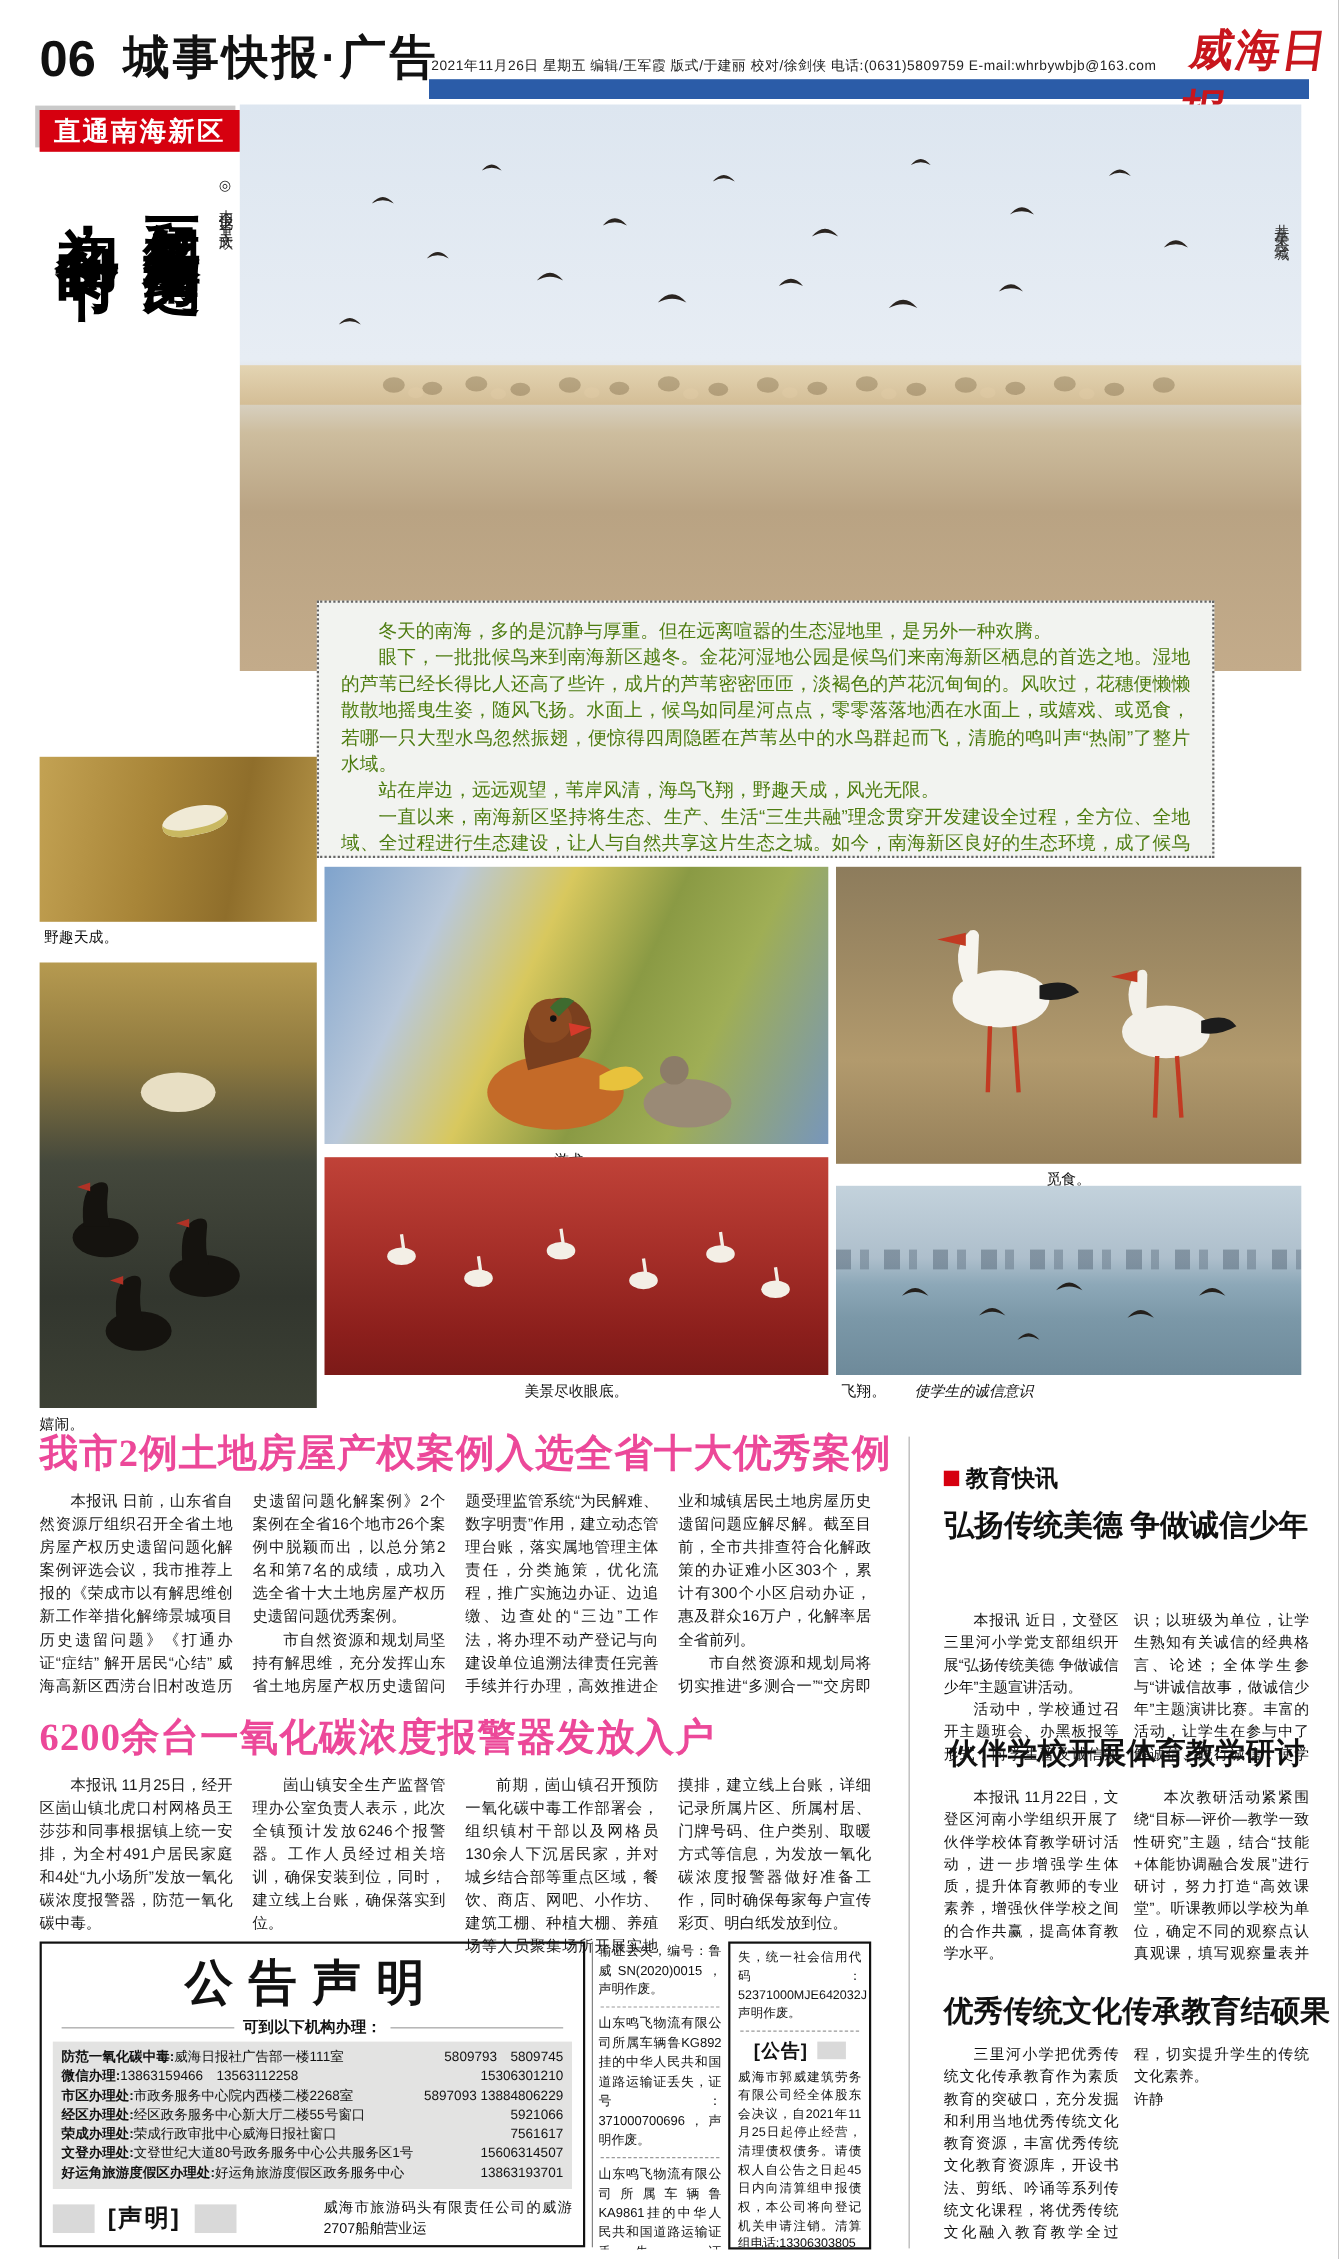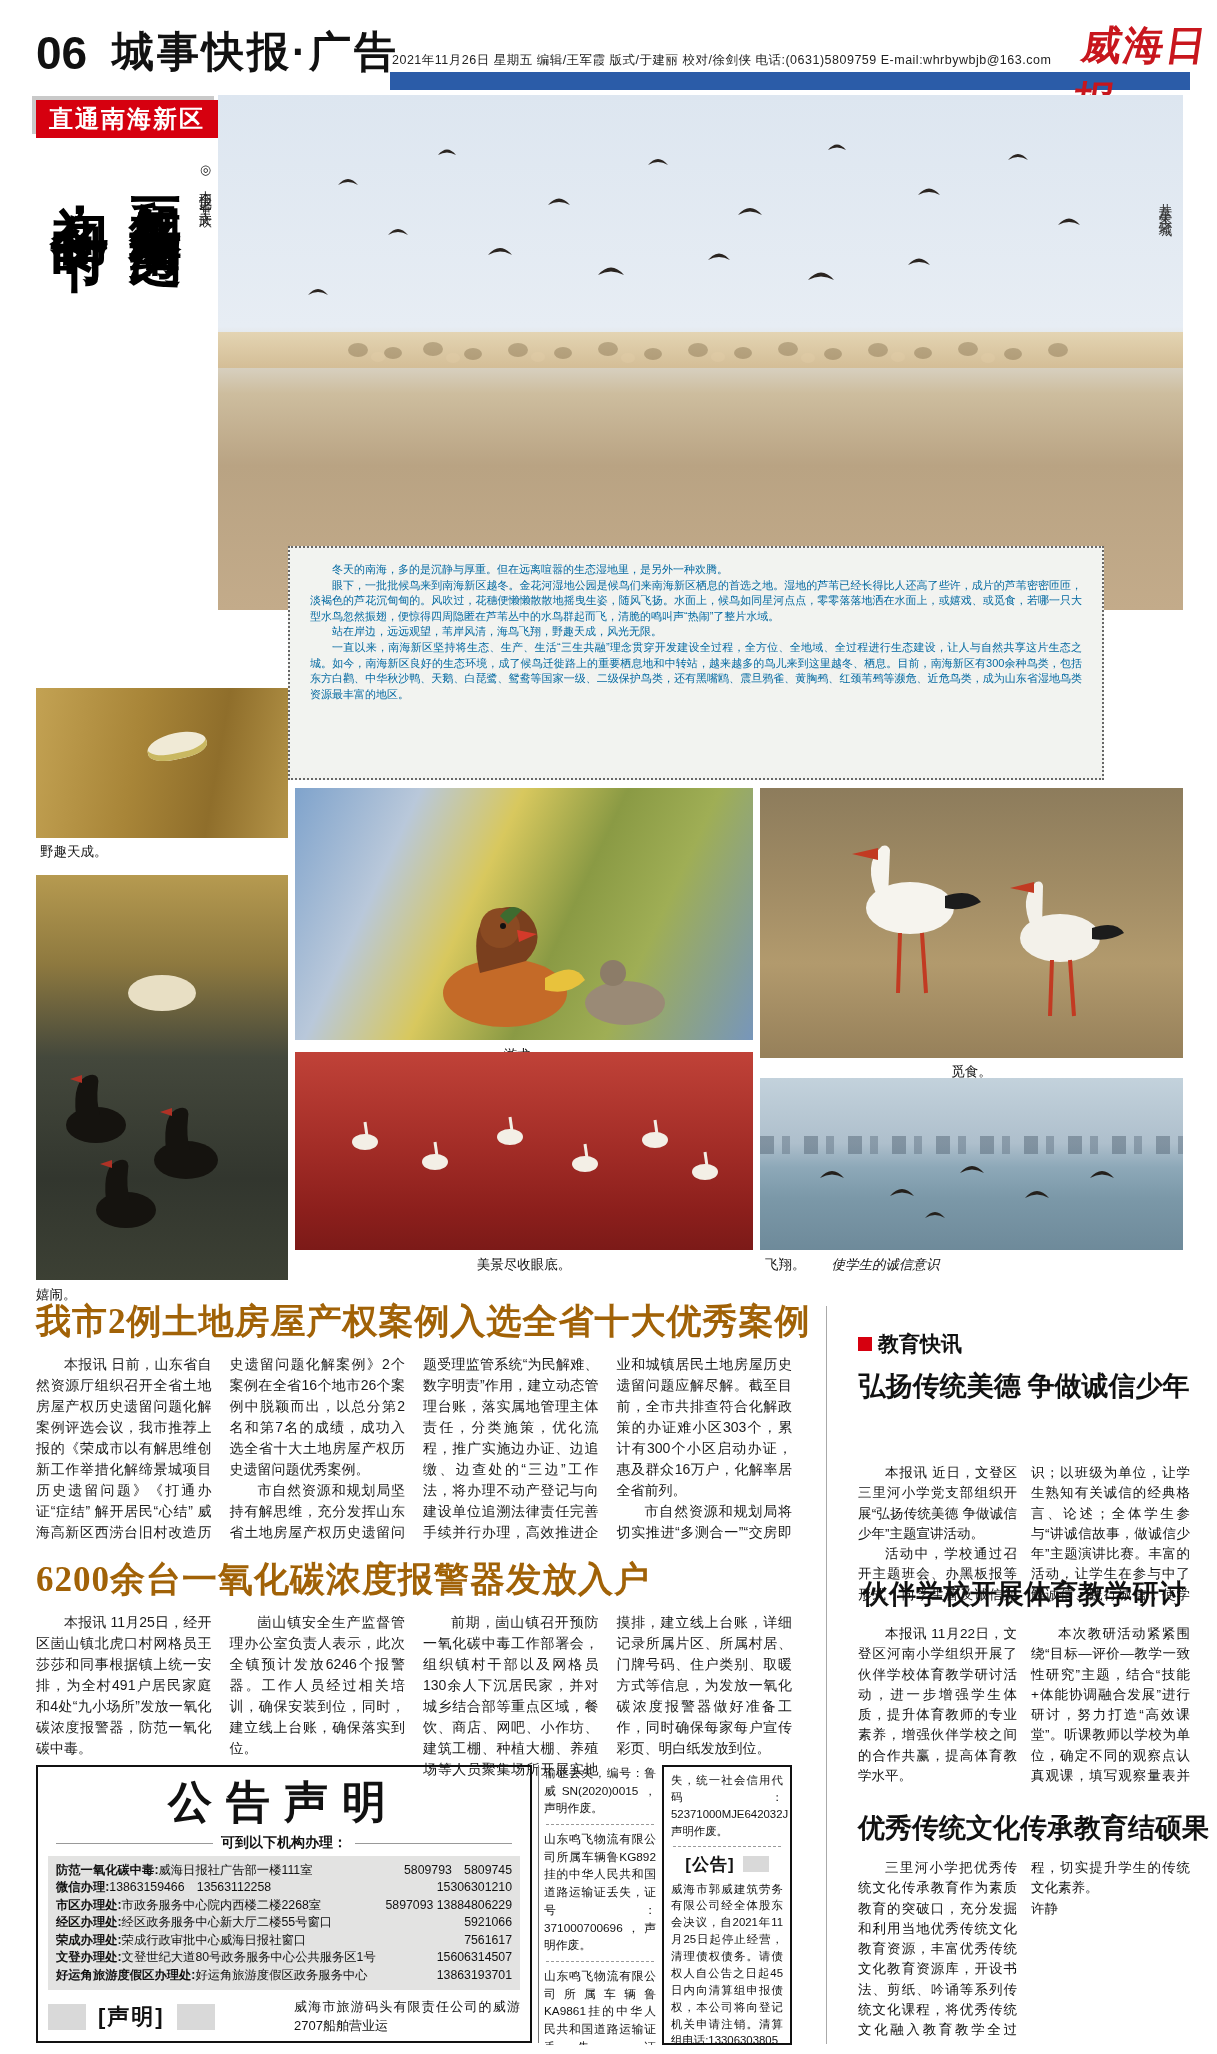--- a/index.html
+++ b/index.html
@@ -32,21 +32,21 @@
   
   .photo { overflow:hidden; }
   .photo-main { left:218px; top:95px; width:965px; height:515px;
     background:linear-gradient(#dde6f0 0%,#e7edf4 45%,#cdbd9e 58%,#b9a383 72%,#c3ab8a 100%); }
   .sandbar { position:absolute; left:0; top:46%; width:100%; height:7%;
     background:linear-gradient(#e3cfa4,#d3b98c); opacity:.8; }
   .vcap { left:1156px; top:192px; writing-mode:vertical-rl; font-size:13.5px; color:#333; letter-spacing:4px; }
 
   .intro-box { left:288px; top:546px; width:816px; height:234px; background:#f2f3f0;
     border:2px dotted #666; padding:14px 20px; overflow:hidden; }
-  .intro-box p { font-size:11px; line-height:1.42; text-indent:2em; text-align:justify; color:#0369a1; }
+  .intro-box p { font-size:17px; line-height:1.42; text-indent:2em; text-align:justify; color:#4d7c0f; }
 
   .photo-reeds { left:36px; top:688px; width:252px; height:150px;
     background:linear-gradient(100deg,#c3a253 0%,#a88538 40%,#8f6e2b 70%,#b49448 100%); }
   .boat { position:absolute; left:44%; top:30%; width:60px; height:26px; background:#f0ead6;
     border-radius:50% 50% 40% 40%; transform:rotate(-12deg); box-shadow:inset 0 -6px 0 #c9b861; }
   .photo-ducks { left:295px; top:788px; width:458px; height:252px;
     background:linear-gradient(115deg,#7fa3cc 0%,#b9c8da 22%,#d8c85e 40%,#8a9a44 58%,#9fae55 74%,#7796bb 100%); }
   .photo-storks { left:760px; top:788px; width:423px; height:270px;
     background:linear-gradient(#8d7c5c 0%,#a08b64 35%,#b29a6d 65%,#96805a 100%); }
   .photo-swans { left:36px; top:875px; width:252px; height:405px;
@@ -61,21 +61,21 @@
   .cap { font-size:13.5px; color:#111; }
   .cap-reeds { left:40px; top:843px; }
   .cap-ducks { left:295px; top:1046px; width:458px; text-align:center; }
   .cap-storks { left:760px; top:1063px; width:423px; text-align:center; }
   .cap-swans { left:36px; top:1286px; width:252px; text-align:left; }
   .cap-redbeach { left:295px; top:1256px; width:458px; text-align:center; }
   .cap-sea { left:765px; top:1256px; width:418px; display:flex; }
   .credit { margin-left:26px; font-style:italic; font-family:"Liberation Serif","DejaVu Serif",serif; }
 
   
-  .art-title { font-family:"Liberation Serif","DejaVu Serif",serif; font-weight:bold; color:#a16207; }
+  .art-title { font-family:"Liberation Serif","DejaVu Serif",serif; font-weight:bold; color:#ec4899; }
   .t1 { left:36px; top:1298px; width:756px; font-size:35px; letter-spacing:1px; white-space:nowrap; }
   .t2 { left:36px; top:1556px; width:756px; font-size:35px; letter-spacing:1px; white-space:nowrap; }
   .body-cols { column-gap:18px; column-fill:auto; overflow:hidden; }
   .body-cols p { font-size:14px; line-height:1.5; text-indent:2em; text-align:justify; color:#1a1a1a; }
   .b1 { left:36px; top:1354px; width:756px; height:192px; column-count:4; }
   .b2 { left:36px; top:1612px; width:756px; height:172px; column-count:4; }
   .byline { text-align:center; text-indent:0 !important; padding-right:8px; }
 
   .v-rule { left:826px; top:1306px; width:1px; height:738px; background:#aaa; }
 

